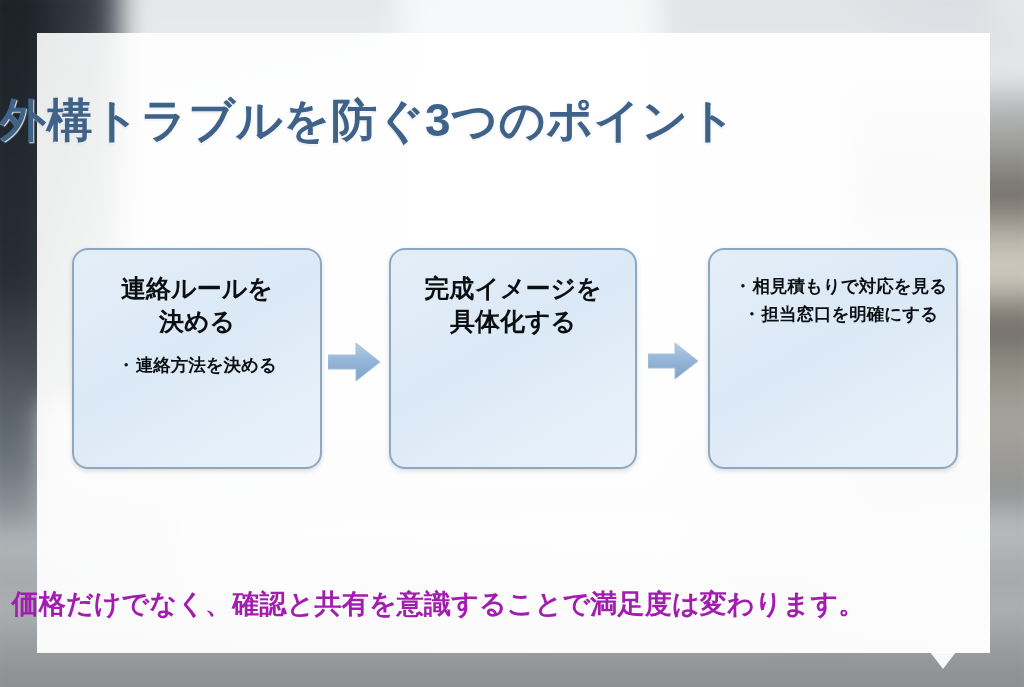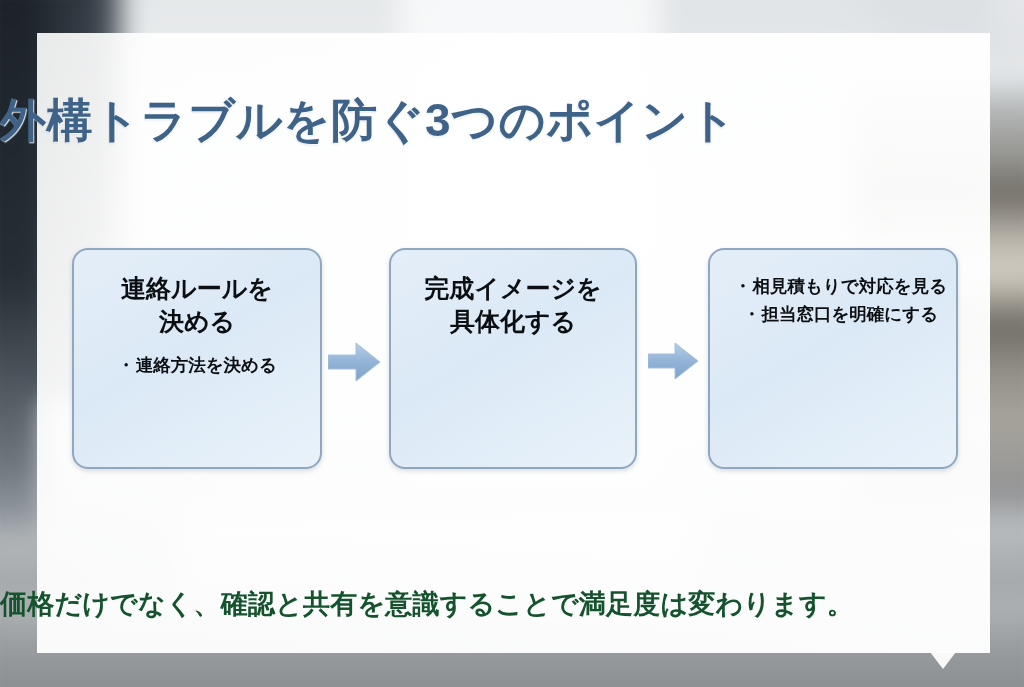--- a/index.html
+++ b/index.html
@@ -209,24 +209,25 @@
   .arrow.a1 { left: 328px; width: 52px; height: 48px; }
   .arrow.a2 { left: 648px; width: 50px; height: 46px; }
   .arrow svg { display: block; width: 100%; height: 100%; }
 
   
   .footer {
     position: absolute;
     left: 0;
     top: 586px;
     width: 877px;
+    text-align: center;
     font-size: 27px;
     font-weight: 700;
     letter-spacing: 0.2px;
-    color: #14532d;
+    color: #a21caf;
     white-space: nowrap;
   }
 </style>
 </head>
 <body>
 
 <div class="slide">
 
   <div class="bg">
     <div class="bg-base"></div>

